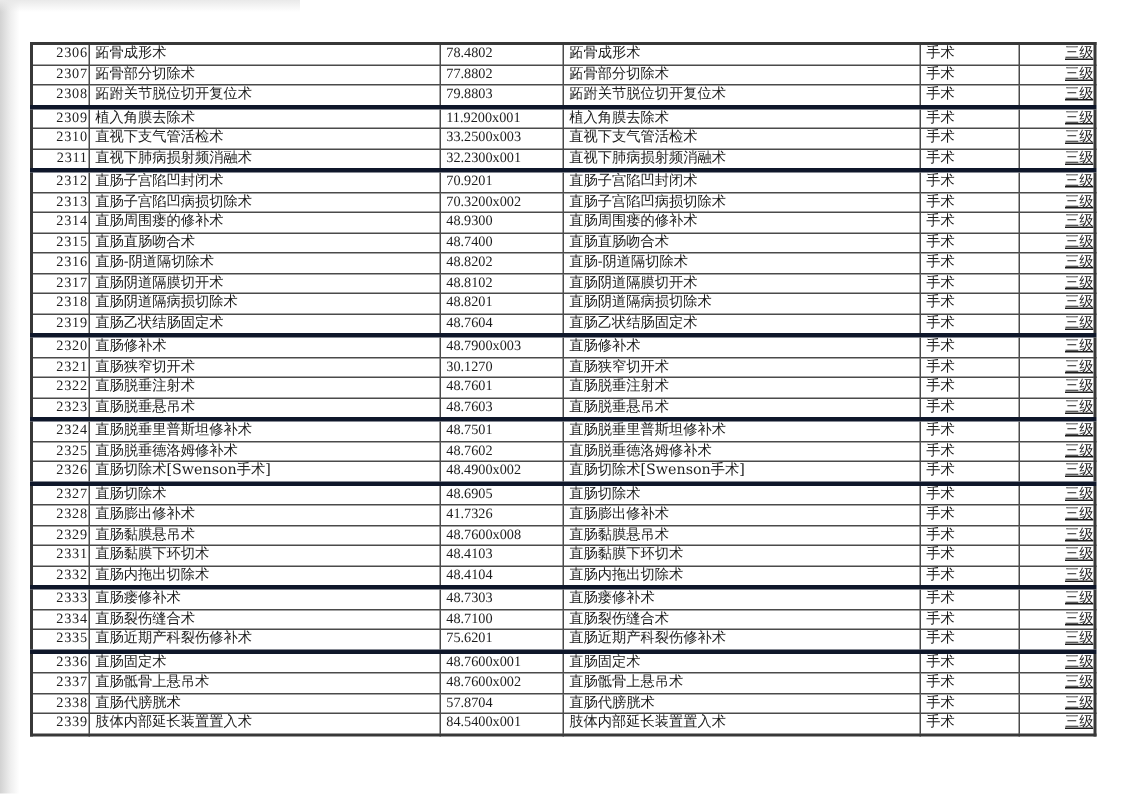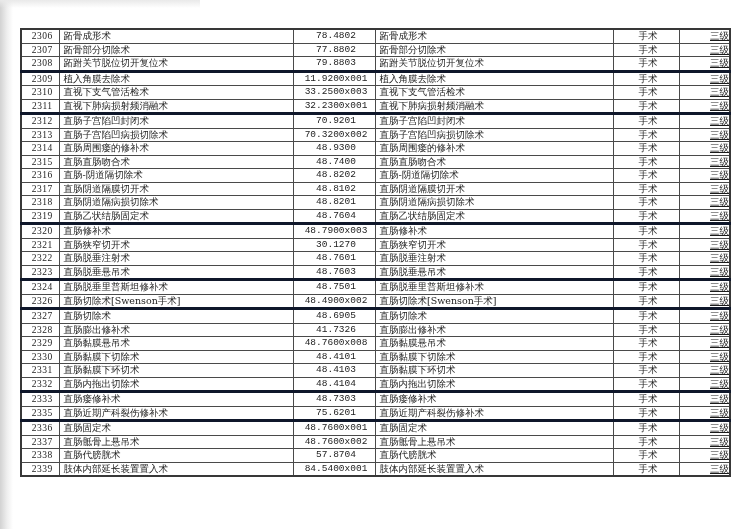--- a/index.html
+++ b/index.html
@@ -28,30 +28,30 @@
     border:1px solid #4a4a4a;
     height:12.5px;
     padding:0 0 0 4px;
     font-size:9.5px;line-height:12px;
     color:#1c1c1c;
     white-space:nowrap;overflow:hidden;
     vertical-align:middle;
   }
   tr.thick-top td{border-top:3px solid #0f172a;}
   td.c-seq{
-    text-align:center;padding:0;
+    text-align:right;padding:0;
     font-family:"Liberation Serif","DejaVu Serif",serif;
     font-size:9px;letter-spacing:0.5px;color:#262626;
   }
   td.c-name{font-family:"DejaVu Serif","Liberation Serif",serif;}
   td.c-code{
-    font-family:Liberation Mono, monospace;
-    font-size:9.5px;color:#222;text-align:center;
-  }
-  td.c-cat{text-align:center;padding:0;}
+    font-family:Liberation Serif, serif;
+    font-size:9.5px;color:#222;
+  }
+  td.c-cat{padding:0;}
   td.c-level{text-align:right;padding:0;text-decoration:underline;}
 </style>
 </head>
 <body>
 
 <div class="page-edge-left"></div>
 <div class="page-edge-top"></div>
 
 <table class="proc">
   <colgroup>
@@ -209,20 +209,28 @@
       </tr>
       <tr class="thick-top">
         <td class="c-seq">2324</td>
         <td class="c-name">直肠脱垂里普斯坦修补术</td>
         <td class="c-code">48.7501</td>
         <td class="c-name">直肠脱垂里普斯坦修补术</td>
         <td class="c-cat">手术</td>
         <td class="c-level">三级</td>
       </tr>
       <tr>
+        <td class="c-seq">2325</td>
+        <td class="c-name">直肠脱垂德洛姆修补术</td>
+        <td class="c-code">48.7602</td>
+        <td class="c-name">直肠脱垂德洛姆修补术</td>
+        <td class="c-cat">手术</td>
+        <td class="c-level">三级</td>
+      </tr>
+      <tr>
         <td class="c-seq">2326</td>
         <td class="c-name">直肠切除术[Swenson手术]</td>
         <td class="c-code">48.4900x002</td>
         <td class="c-name">直肠切除术[Swenson手术]</td>
         <td class="c-cat">手术</td>
         <td class="c-level">三级</td>
       </tr>
       <tr class="thick-top">
         <td class="c-seq">2327</td>
         <td class="c-name">直肠切除术</td>
@@ -241,28 +249,20 @@
       </tr>
       <tr>
         <td class="c-seq">2329</td>
         <td class="c-name">直肠黏膜悬吊术</td>
         <td class="c-code">48.7600x008</td>
         <td class="c-name">直肠黏膜悬吊术</td>
         <td class="c-cat">手术</td>
         <td class="c-level">三级</td>
       </tr>
       <tr>
-        <td class="c-seq">2330</td>
-        <td class="c-name">直肠黏膜下切除术</td>
-        <td class="c-code">48.4101</td>
-        <td class="c-name">直肠黏膜下切除术</td>
-        <td class="c-cat">手术</td>
-        <td class="c-level">三级</td>
-      </tr>
-      <tr>
         <td class="c-seq">2331</td>
         <td class="c-name">直肠黏膜下环切术</td>
         <td class="c-code">48.4103</td>
         <td class="c-name">直肠黏膜下环切术</td>
         <td class="c-cat">手术</td>
         <td class="c-level">三级</td>
       </tr>
       <tr>
         <td class="c-seq">2332</td>
         <td class="c-name">直肠内拖出切除术</td>
@@ -273,20 +273,28 @@
       </tr>
       <tr class="thick-top">
         <td class="c-seq">2333</td>
         <td class="c-name">直肠瘘修补术</td>
         <td class="c-code">48.7303</td>
         <td class="c-name">直肠瘘修补术</td>
         <td class="c-cat">手术</td>
         <td class="c-level">三级</td>
       </tr>
       <tr>
+        <td class="c-seq">2334</td>
+        <td class="c-name">直肠裂伤缝合术</td>
+        <td class="c-code">48.7100</td>
+        <td class="c-name">直肠裂伤缝合术</td>
+        <td class="c-cat">手术</td>
+        <td class="c-level">三级</td>
+      </tr>
+      <tr>
         <td class="c-seq">2335</td>
         <td class="c-name">直肠近期产科裂伤修补术</td>
         <td class="c-code">75.6201</td>
         <td class="c-name">直肠近期产科裂伤修补术</td>
         <td class="c-cat">手术</td>
         <td class="c-level">三级</td>
       </tr>
       <tr class="thick-top">
         <td class="c-seq">2336</td>
         <td class="c-name">直肠固定术</td>

